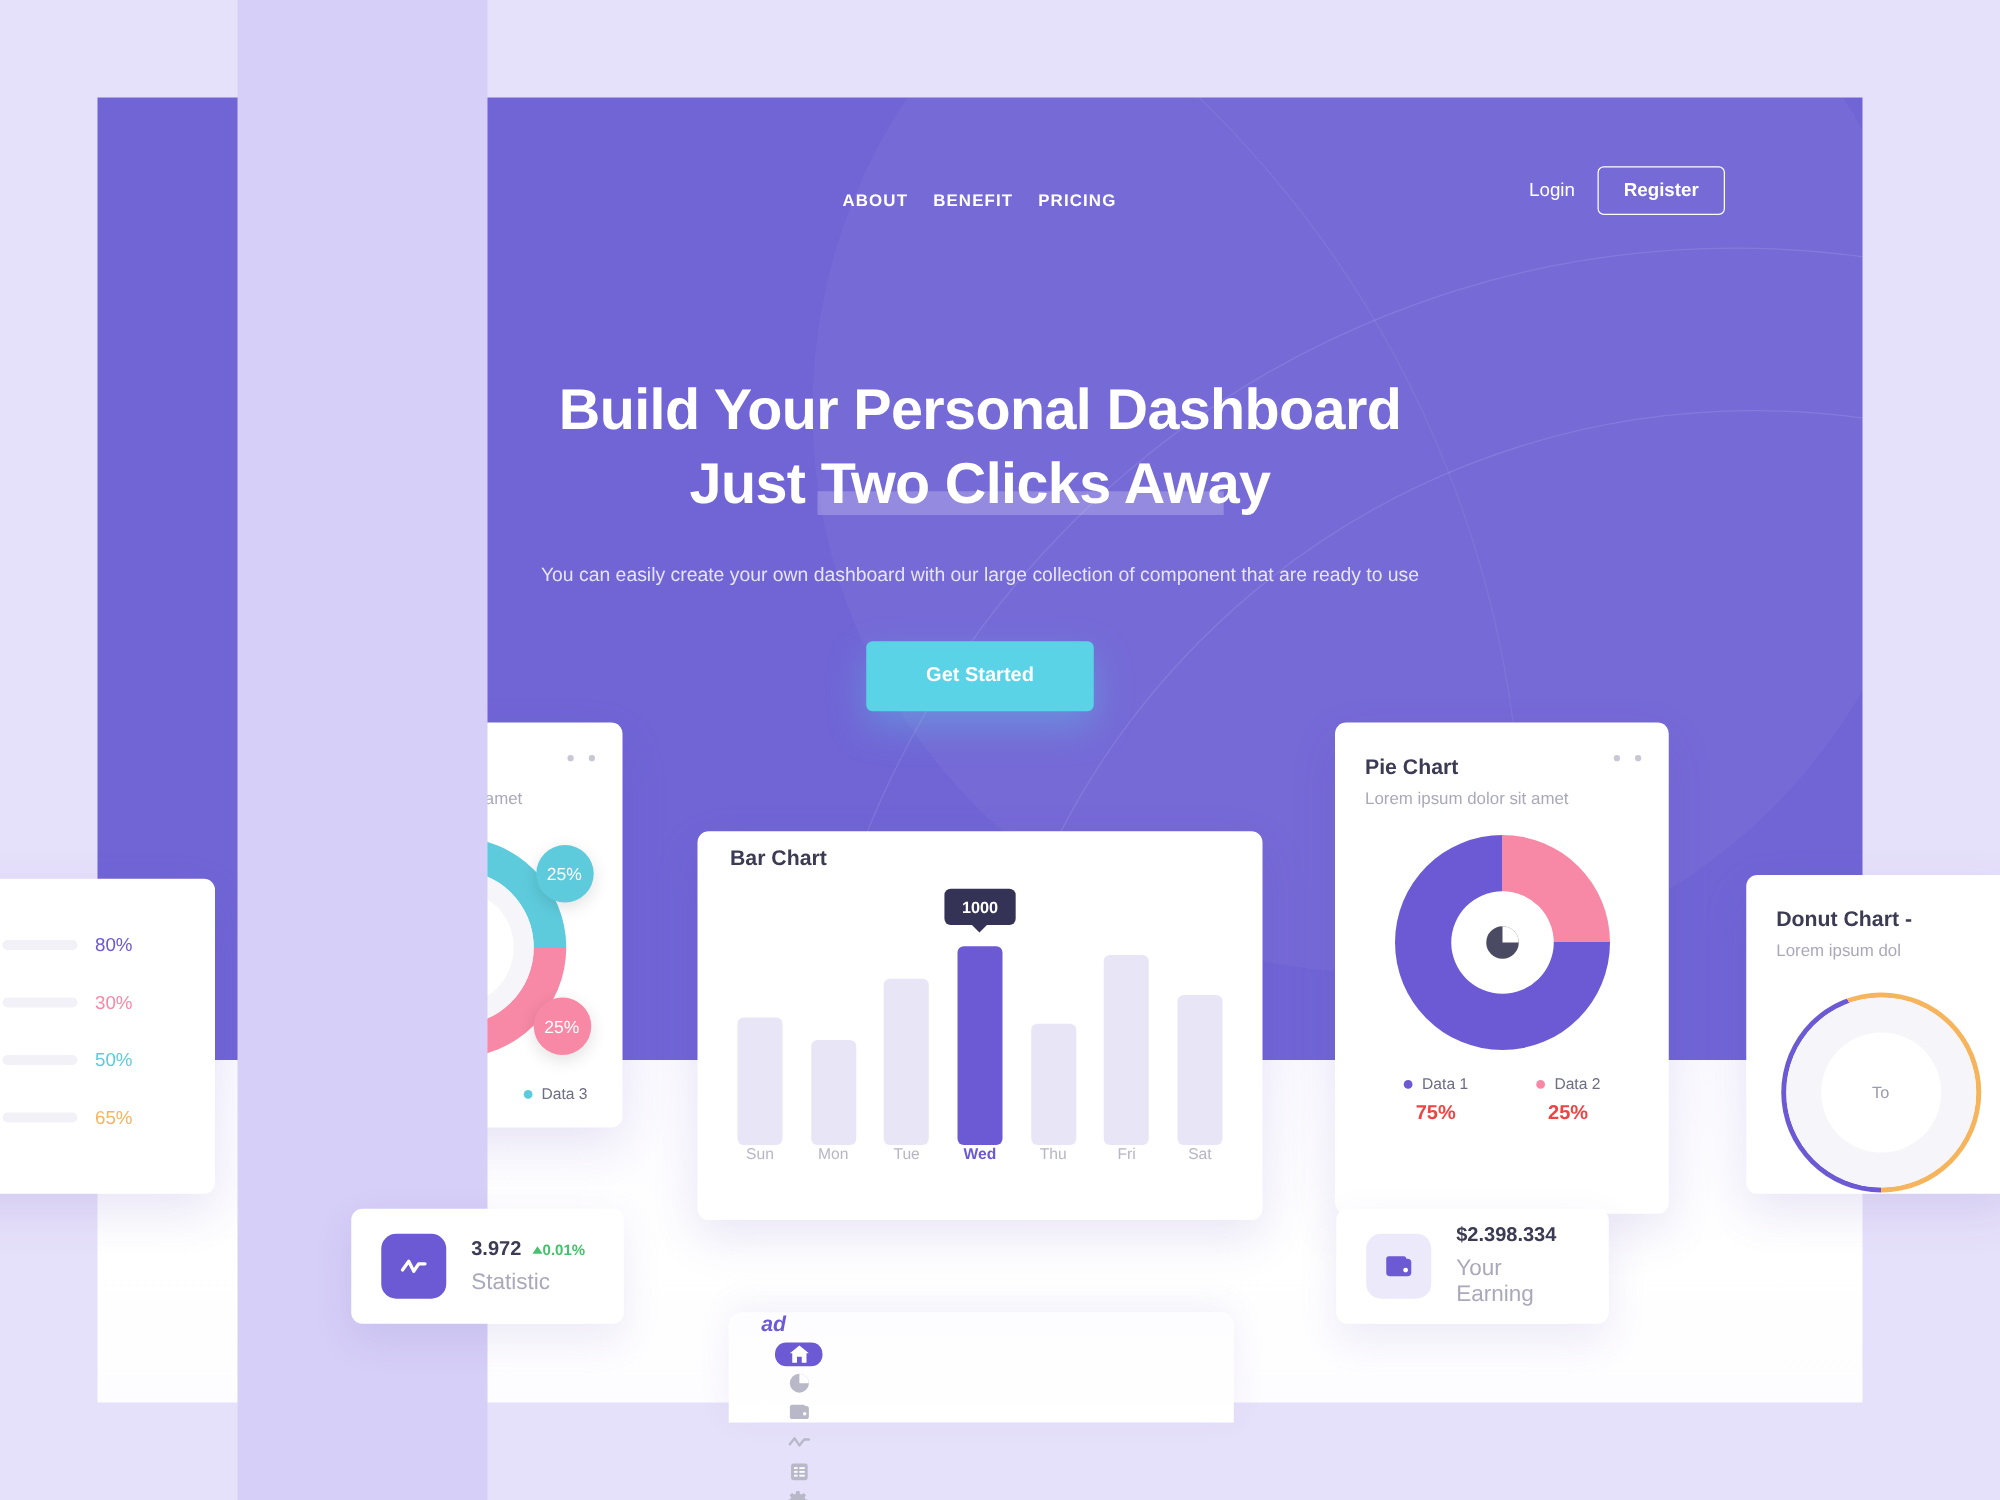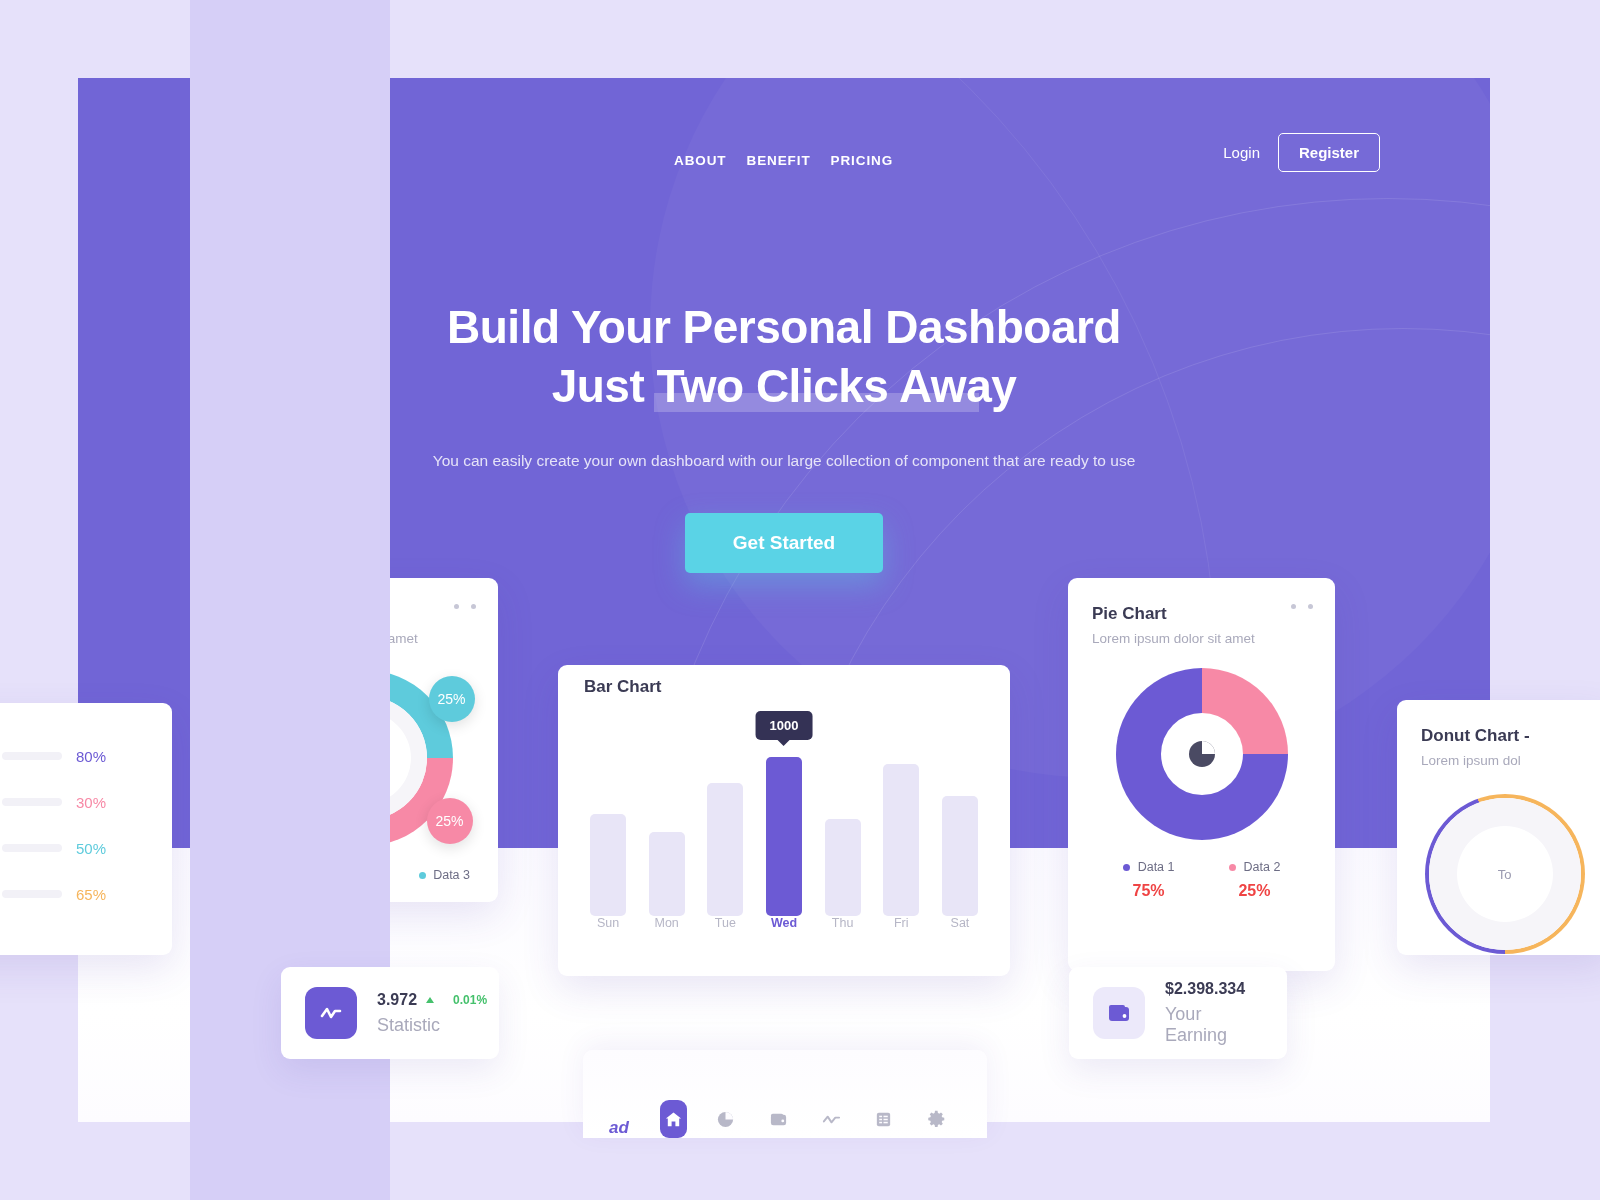--- a/index.html
+++ b/index.html
@@ -84,21 +84,21 @@
   }
   .hl-wrap span.t { position: relative; z-index: 1; }
   .hero-sub {
     margin-top: 36px;
     color: rgba(255,255,255,0.82); font-size: 15.5px; font-weight: 400;
   }
   .cta {
     margin-top: 43px;
     display: inline-block;
     background: #5ad3e6; color: #fff;
-    font-size: 19px; font-weight: bold;
+    font-size: 16px; font-weight: bold;
     padding: 19px 48px; border: none; border-radius: 5px;
     cursor: pointer;
     box-shadow: 0 12px 30px rgba(90,211,230,0.35);
   }
 
   
   .lower {
     position: absolute; left: 78px; top: 848px;
     width: 1412px; height: 274px;
     background: linear-gradient(180deg,#fbfaff 0%,#ffffff 60%,#fdfcff 100%);
@@ -217,36 +217,37 @@
   #statCard { left: 281px; top: 967px; width: 218px; height: 92px; }
   #earnCard { left: 1069px; top: 967px; width: 218px; height: 92px; }
   .stat-ico {
     width: 52px; height: 52px; border-radius: 12px;
     display: flex; align-items: center; justify-content: center; flex: none;
   }
   .ico-purple { background: #6c5ad4; }
   .ico-light { background: #ece9fa; }
   .stat-main { display: flex; align-items: center; gap: 9px; }
   .stat-num { font-size: 16px; font-weight: bold; color: #3b3b54; }
-  .stat-delta { font-size: 12px; font-weight: bold; color: #45c16c; display: flex; align-items: center; gap: 19px; }
+  .stat-delta { font-size: 12px; font-weight: bold; color: #45c16c; display: flex; align-items: center; gap: 0; }
   .stat-delta .tri {
     width: 0; height: 0; border-left: 4px solid transparent;
     border-right: 4px solid transparent; border-bottom: 6px solid #45c16c;
   }
   .stat-label { font-size: 18px; color: #a9a9bb; margin-top: 6px; }
 
   
   #toolbar {
     position: absolute; left: 583px; top: 1050px;
     width: 404px; height: 88px;
     background: linear-gradient(180deg,#fdfcff 0%,#ffffff 100%);
     border-radius: 10px 10px 0 0;
     box-shadow: 0 -6px 28px rgba(80,60,170,0.07);
-    display: flex; align-items: flex-end; padding: 0 26px; gap: 4px;
+    display: flex; align-items: flex-start; padding: 0 26px; gap: 4px;
     z-index: 8;
+    flex-direction: column;
   }
   .tb-brand { font-size: 17px; font-weight: bold; font-style: italic; color: #6c5ad4; margin-right: 16px; }
   .tb-item {
     width: 38px; height: 38px; border-radius: 9px;
     display: flex; align-items: center; justify-content: center;
     margin: 0 11px; cursor: pointer;
   }
   .tb-item.active { background: #6c5ad4; }
   svg { display: block; }
 </style>

